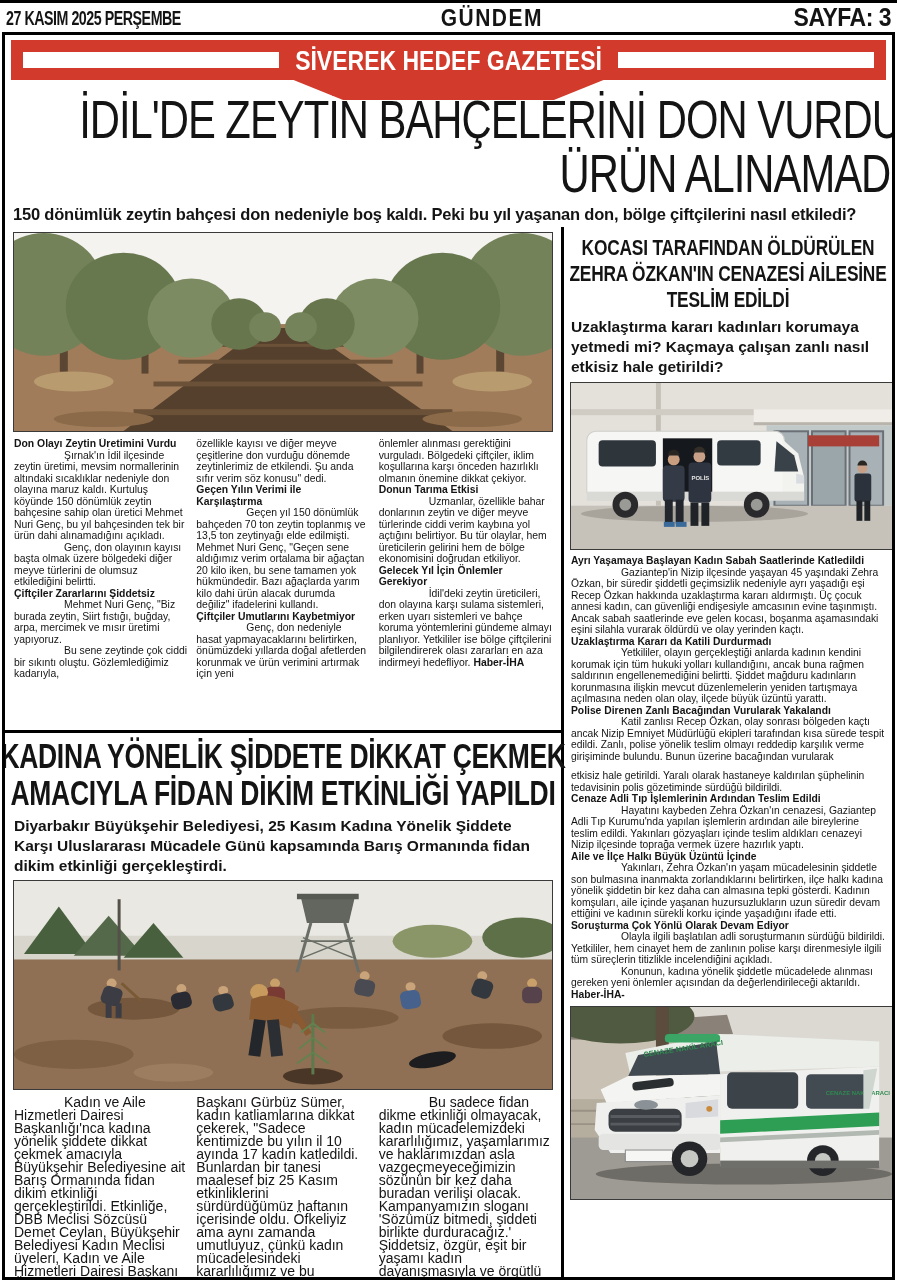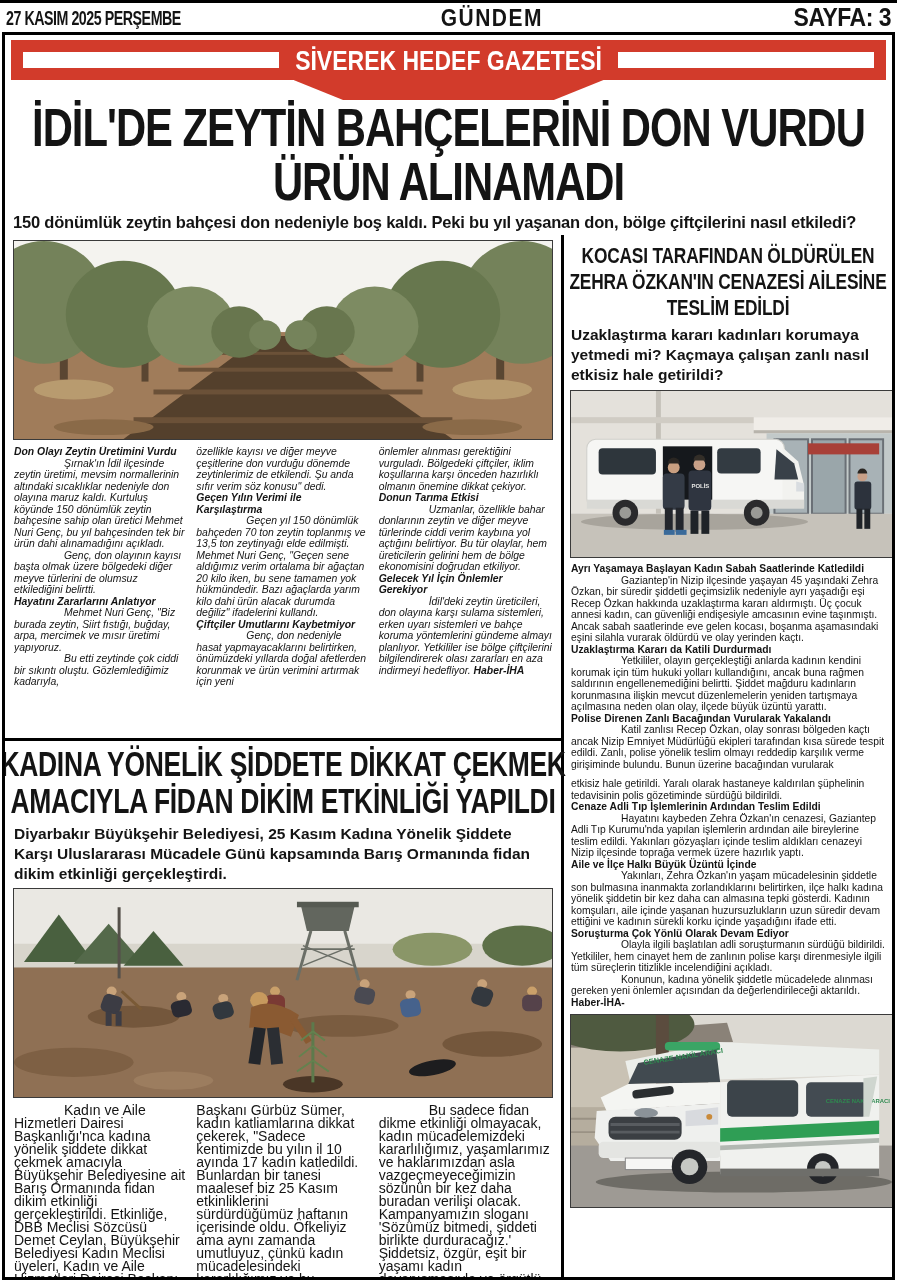--- a/index.html
+++ b/index.html
@@ -12,38 +12,38 @@
   .page-label{font-weight:bold;font-size:23px;letter-spacing:-0.5px;transform:scaleY(1.15);transform-origin:right center;}
   
   .frame{position:absolute;top:29px;left:2px;right:2px;bottom:0;border:3px solid #000;box-sizing:border-box;overflow:hidden;background:#fff;}
   
   .banner{position:relative;height:40px;margin:5px 6px 0 6px;display:flex;align-items:center;z-index:5;}
   .banner-bg{position:absolute;inset:0;}
   .inset{height:16px;background:#fff;flex:1;margin:0 12px;position:relative;z-index:2;}
   .banner-title{position:relative;z-index:2;color:#fff;font-weight:bold;font-size:23px;white-space:nowrap;transform:scaleY(1.2);padding:0 4px;}
   .banner-tab{position:absolute;left:50%;top:100%;transform:translateX(-50%);width:310px;height:20px;clip-path:polygon(0 0,100% 0,84% 100%,16% 100%);z-index:1;}
   
-  .hl1{margin-top:20px;text-align:center;font-weight:bold;}
+  .hl1{margin-top:12px;text-align:right;font-weight:normal;}
   .hl1 .line{height:54px;font-size:41px;line-height:42px;letter-spacing:-1px;transform:scale(1.02,1.3);transform-origin:center top;}
   .sub1{font-weight:bold;font-size:16.5px;letter-spacing:-0.2px;padding:5px 8px 3px 8px;line-height:19px;}
   
   .content{display:flex;align-items:stretch;}
   .left-sec{width:556px;box-sizing:border-box;}
   .vdiv{width:3px;background:#000;}
   .right-sec{flex:1;box-sizing:border-box;padding:4px 5px 0 5px;min-width:0;}
   
   .photo{display:block;border:1px solid #3a3a3a;background:#ddd;}
   .ph1{margin:5px 8px 2px 8px;}
   .ph2{margin:3px 8px 2px 8px;}
   .ph3{margin:3px 1px 2px 1px;}
   .ph4{margin:3px 1px 0 1px;}
   
   .cols{display:flex;gap:9px;padding:4px 9px;}
   .col{flex:1;overflow:hidden;min-width:0;}
-  .art1col{height:286px;font-style:italic;}
+  .art1col{height:286px;}
   .art2col{height:202px;}
   .rcol{height:540px;}
   .p,.h{font-size:10.4px;line-height:11.5px;text-align:left;}
   .art2col .p,.art2col .h{font-size:14px;line-height:13px;}
   .rcol .p,.rcol .h{font-size:10.3px;line-height:11.5px;}
   .h{font-weight:bold;}
   .h.ctr{text-align:center;}
   .ind{text-indent:50px;}
   .ind2{text-indent:10px;}
   .sig{font-weight:bold;margin-top:37px;}
@@ -115,23 +115,23 @@
           <ellipse cx="480" cy="150" rx="40" ry="10" fill="#c2a878" opacity="0.7"></ellipse>
           <ellipse cx="90" cy="188" rx="50" ry="8" fill="#8a6a48"></ellipse>
           <ellipse cx="460" cy="188" rx="50" ry="8" fill="#8a6a48"></ellipse>
         </svg>
 
         <div class="cols">
           <div class="col art1col">
             <div class="h">Don Olayı Zeytin Üretimini Vurdu</div>
             <div class="p ind">Şırnak'ın İdil ilçesinde zeytin üretimi, mevsim normallerinin altındaki sıcaklıklar nedeniyle don olayına maruz kaldı. Kurtuluş köyünde 150 dönümlük zeytin bahçesine sahip olan üretici Mehmet Nuri Genç, bu yıl bahçesinden tek bir ürün dahi alınamadığını açıkladı.</div>
             <div class="p ind">Genç, don olayının kayısı başta olmak üzere bölgedeki diğer meyve türlerini de olumsuz etkilediğini belirtti.</div>
-            <div class="h">Hayatını Zararlarını Anlatıyor</div>
+            <div class="h">Çiftçiler Zararlarını Şiddetsiz</div>
             <div class="p ind">Mehmet Nuri Genç, "Biz burada zeytin, Siirt fıstığı, buğday, arpa, mercimek ve mısır üretimi yapıyoruz.</div>
-            <div class="p ind">Bu etti zeytinde çok ciddi bir sıkıntı oluştu. Gözlemlediğimiz kadarıyla,</div>
+            <div class="p ind">Bu sene zeytinde çok ciddi bir sıkıntı oluştu. Gözlemlediğimiz kadarıyla,</div>
           </div>
           <div class="col art1col">
             <div class="p">özellikle kayısı ve diğer meyve çeşitlerine don vurduğu dönemde zeytinlerimiz de etkilendi. Şu anda sıfır verim söz konusu" dedi.</div>
             <div class="h">Geçen Yılın Verimi ile Karşılaştırma</div>
             <div class="p ind">Geçen yıl 150 dönümlük bahçeden 70 ton zeytin toplanmış ve 13,5 ton zeytinyağı elde edilmişti. Mehmet Nuri Genç, "Geçen sene aldığımız verim ortalama bir ağaçtan 20 kilo iken, bu sene tamamen yok hükmündedir. Bazı ağaçlarda yarım kilo dahi ürün alacak durumda değiliz" ifadelerini kullandı.</div>
             <div class="h">Çiftçiler Umutlarını Kaybetmiyor</div>
             <div class="p ind">Genç, don nedeniyle hasat yapmayacaklarını belirtirken, önümüzdeki yıllarda doğal afetlerden korunmak ve ürün verimini artırmak için yeni</div>
           </div>
           <div class="col art1col">
             <div class="p">önlemler alınması gerektiğini vurguladı. Bölgedeki çiftçiler, iklim koşullarına karşı önceden hazırlıklı olmanın önemine dikkat çekiyor.</div>

